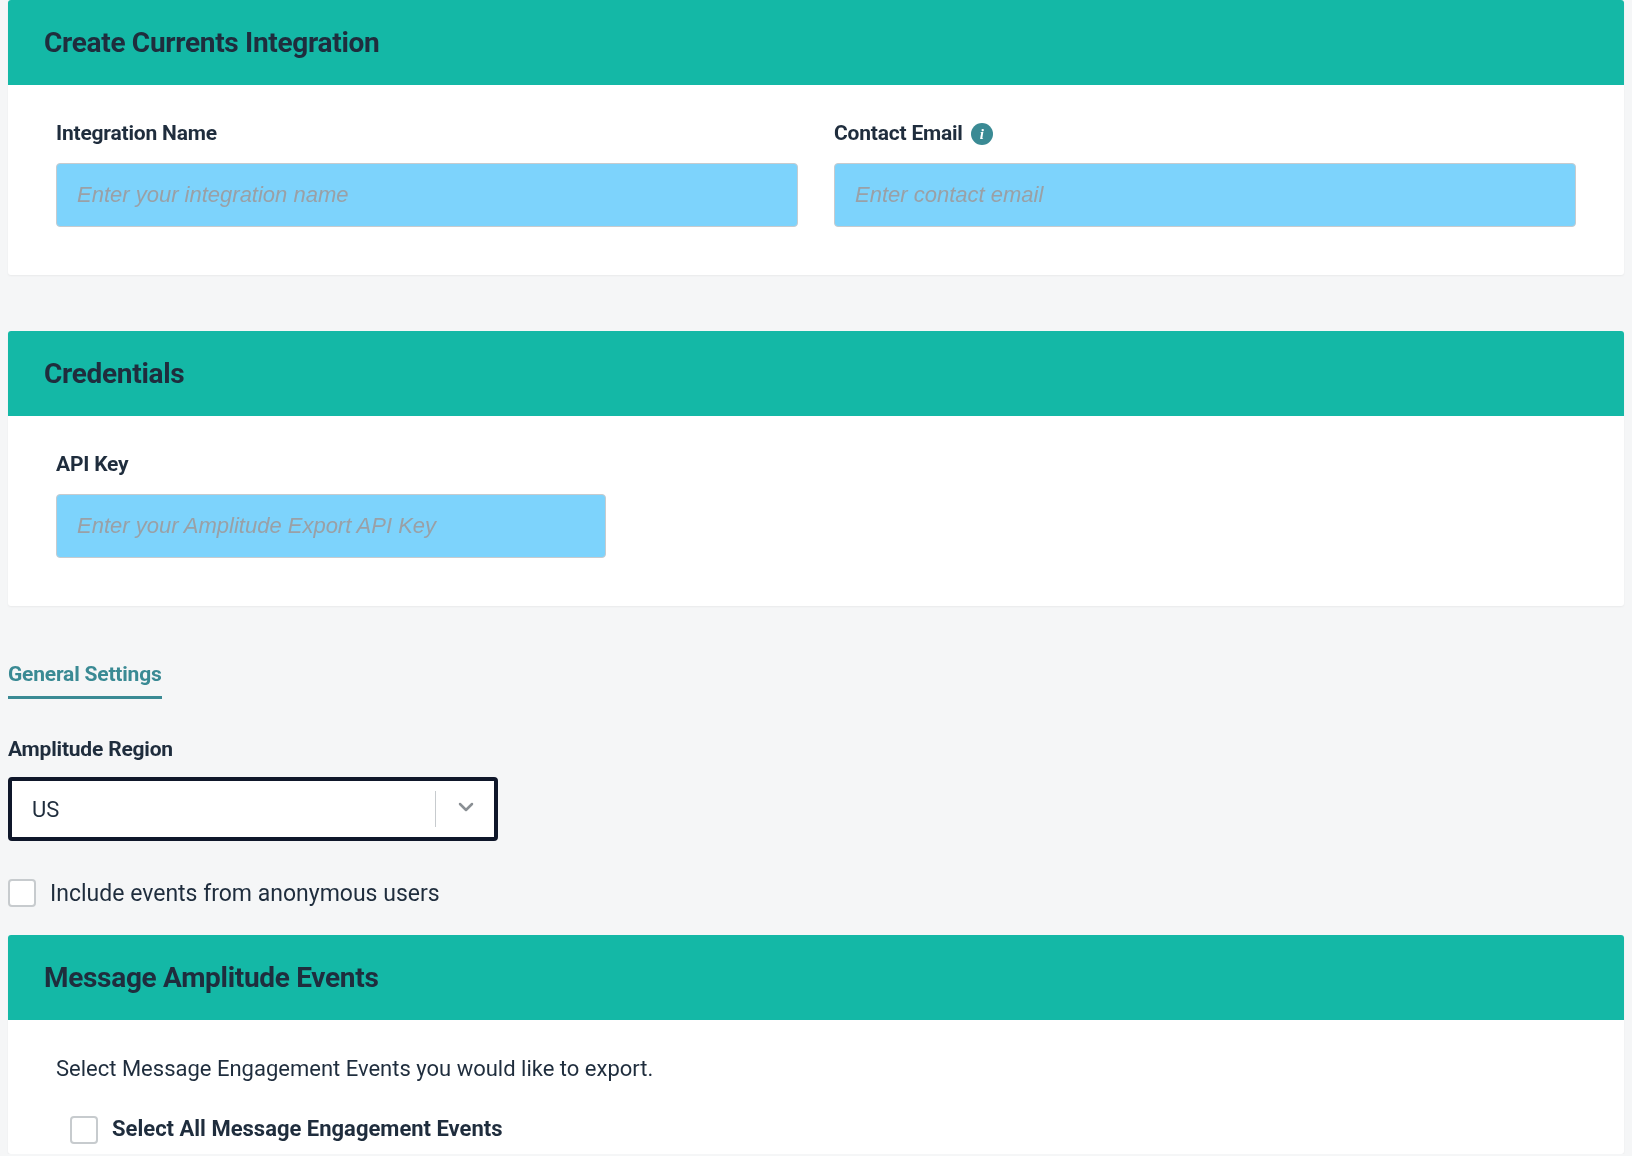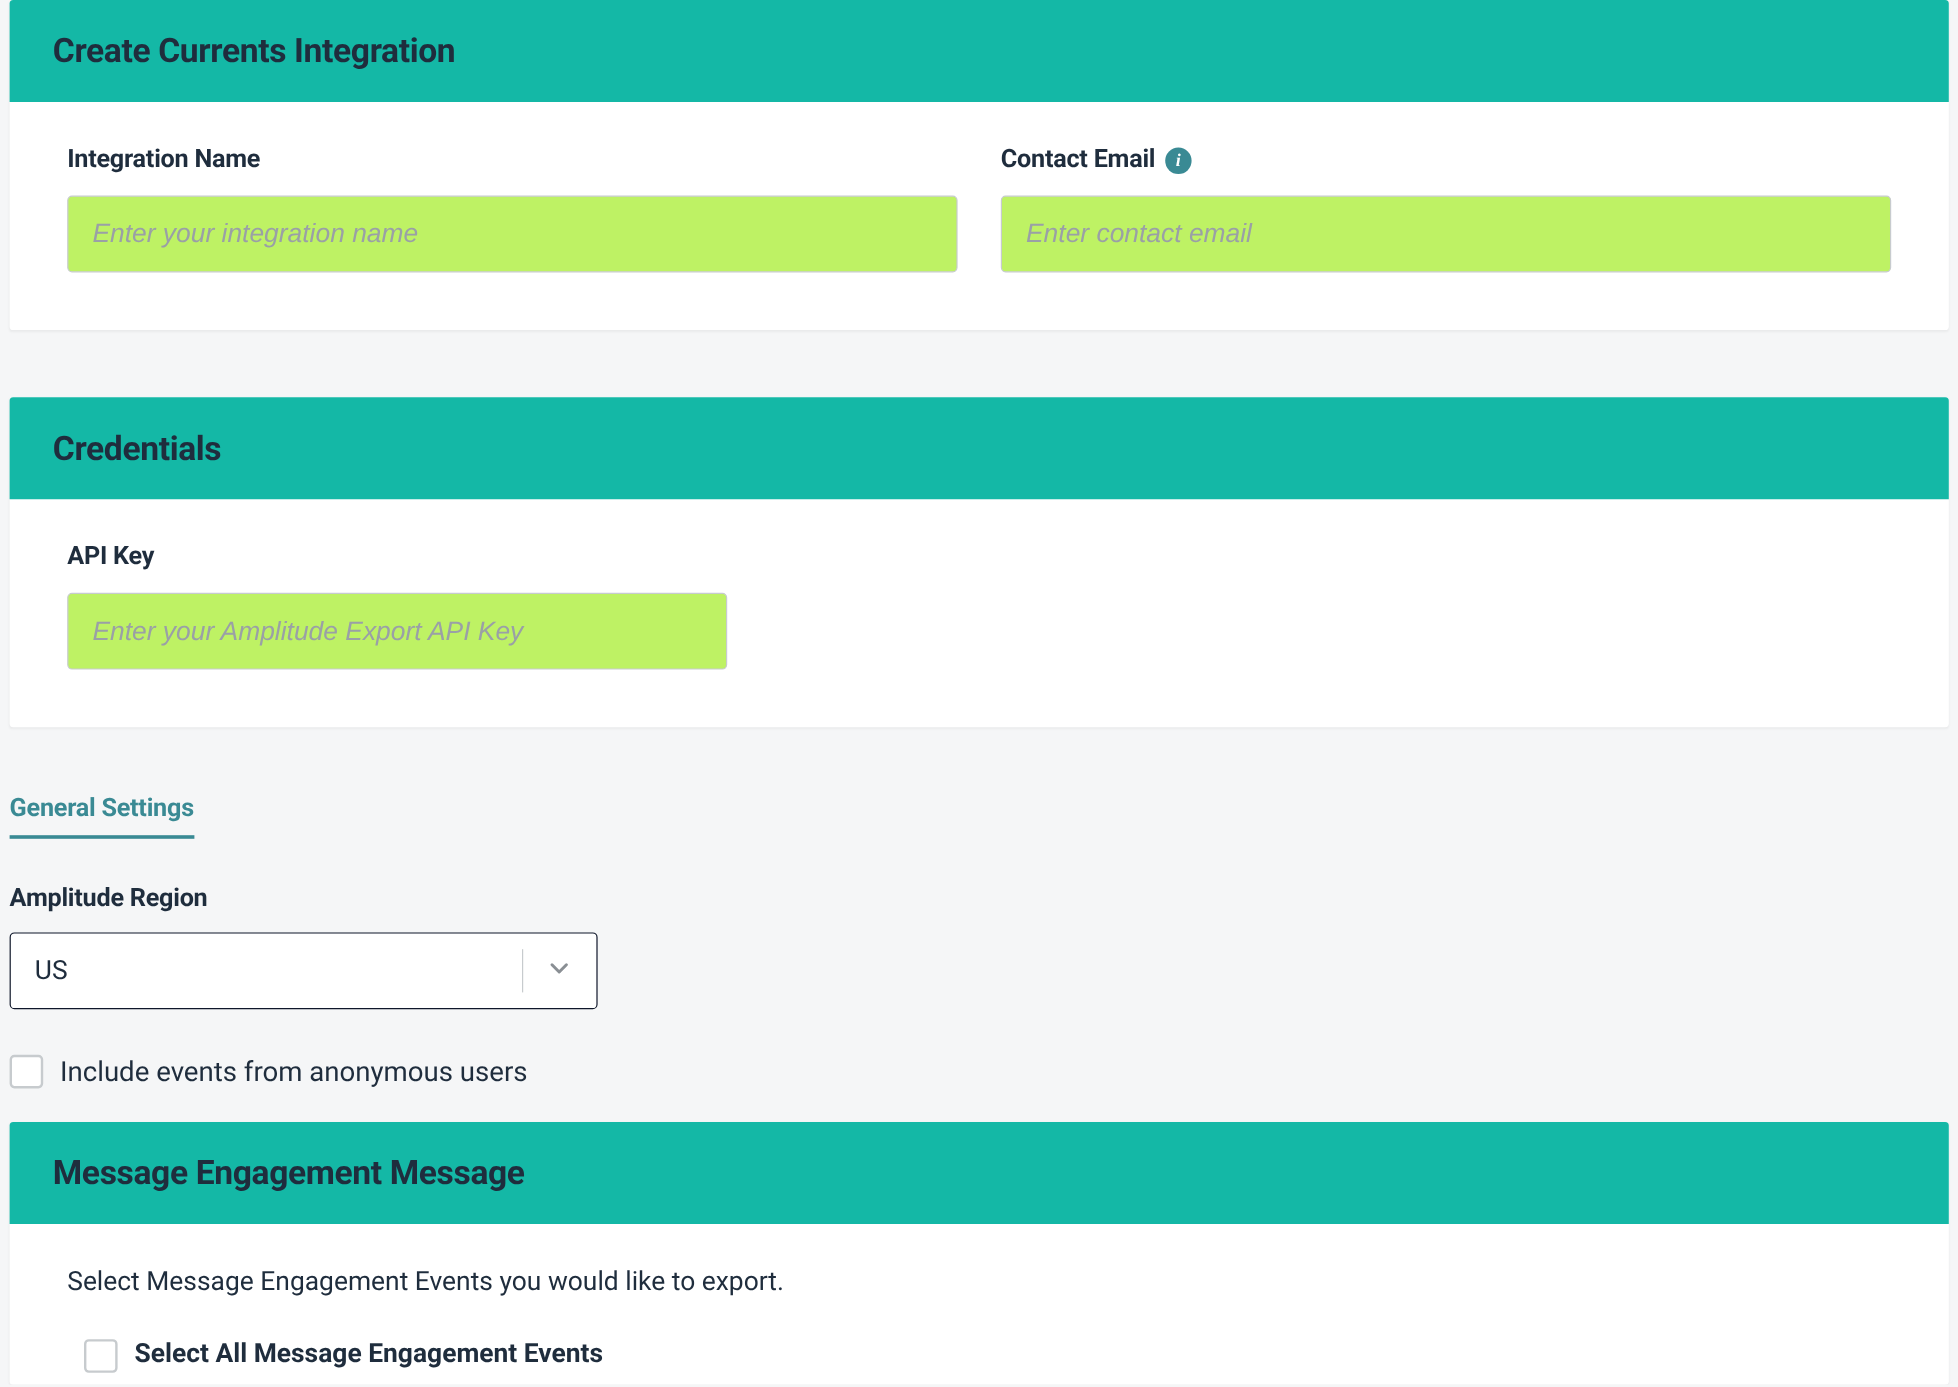--- a/index.html
+++ b/index.html
@@ -69,21 +69,21 @@
       font-family: Georgia, serif;
     }
     .text-input {
       width: 100%;
       height: 64px;
       border: 1px solid #c7cbce;
       border-radius: 4px;
       padding: 0 20px;
       font-size: 22px;
       color: #1f2d3d;
-      background: #bef264;
+      background: #7dd3fc;
     }
     .text-input::placeholder {
       color: #9aa0a6;
       font-style: italic;
     }
     .narrow-input {
       width: 550px;
     }
     .tab-container {
       padding: 0 8px 20px 8px;
@@ -108,21 +108,21 @@
       display: block;
       letter-spacing: -0.2px;
     }
     .select-wrap {
       position: relative;
       width: 490px;
     }
     .select {
       width: 100%;
       height: 64px;
-      border: 1px solid #0f172a;
+      border: 4px solid #0f172a;
       border-radius: 4px;
       padding: 0 20px;
       font-size: 22px;
       color: #1f2d3d;
       background: #ffffff;
       display: flex;
       align-items: center;
       cursor: pointer;
     }
     .select-divider {
@@ -243,21 +243,21 @@
   </div>
 
   <div class="checkbox-row">
     <div class="checkbox"></div>
     <span class="checkbox-label">Include events from anonymous users</span>
   </div>
 </div>
 
 <div class="events-card">
   <div class="card-header">
-    <h2>Message Engagement Message</h2>
+    <h2>Message Amplitude Events</h2>
   </div>
   <div class="events-body">
     <p class="events-desc">Select Message Engagement Events you would like to export.</p>
     <div class="events-checkbox-row">
       <div class="checkbox"></div>
       <span class="checkbox-label-bold">Select All Message Engagement Events</span>
     </div>
   </div>
 </div>
 

